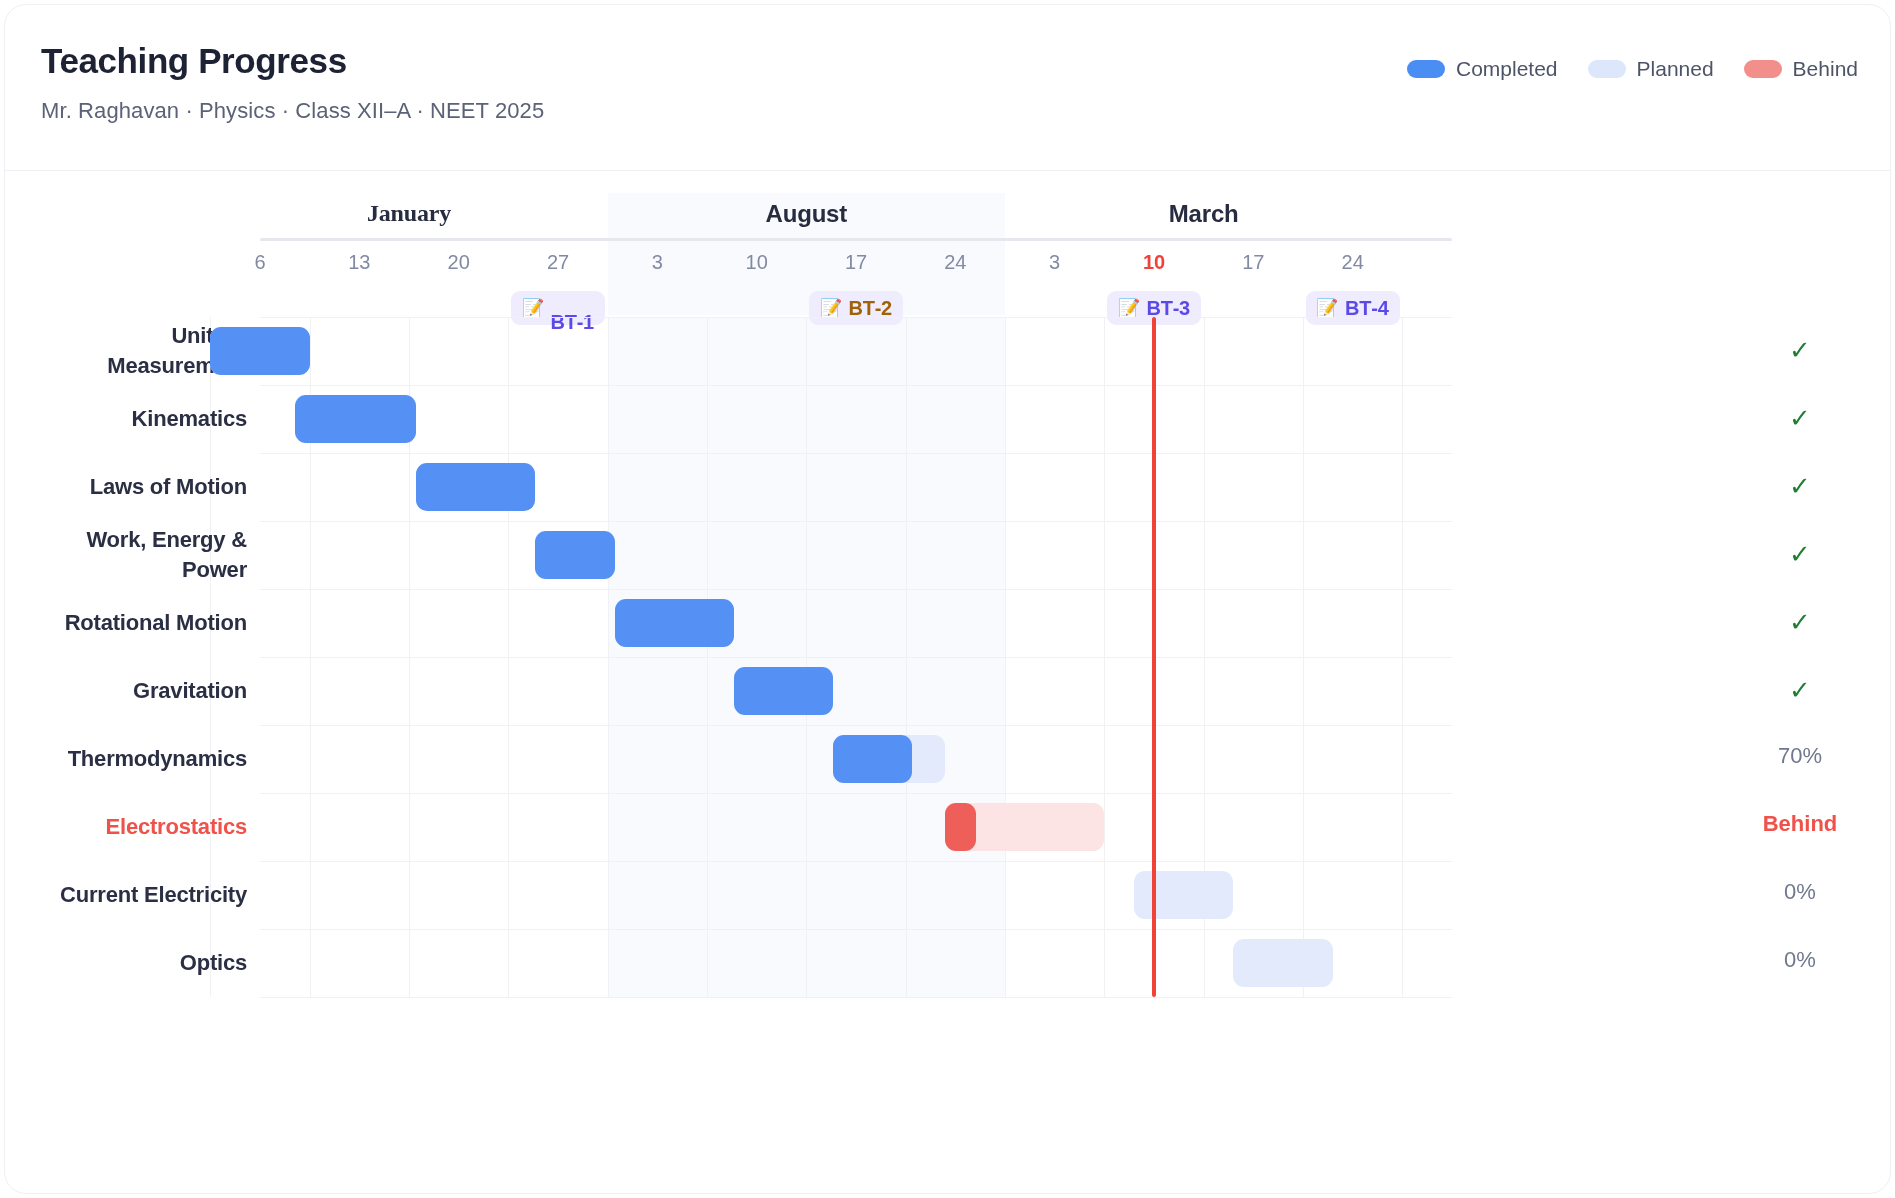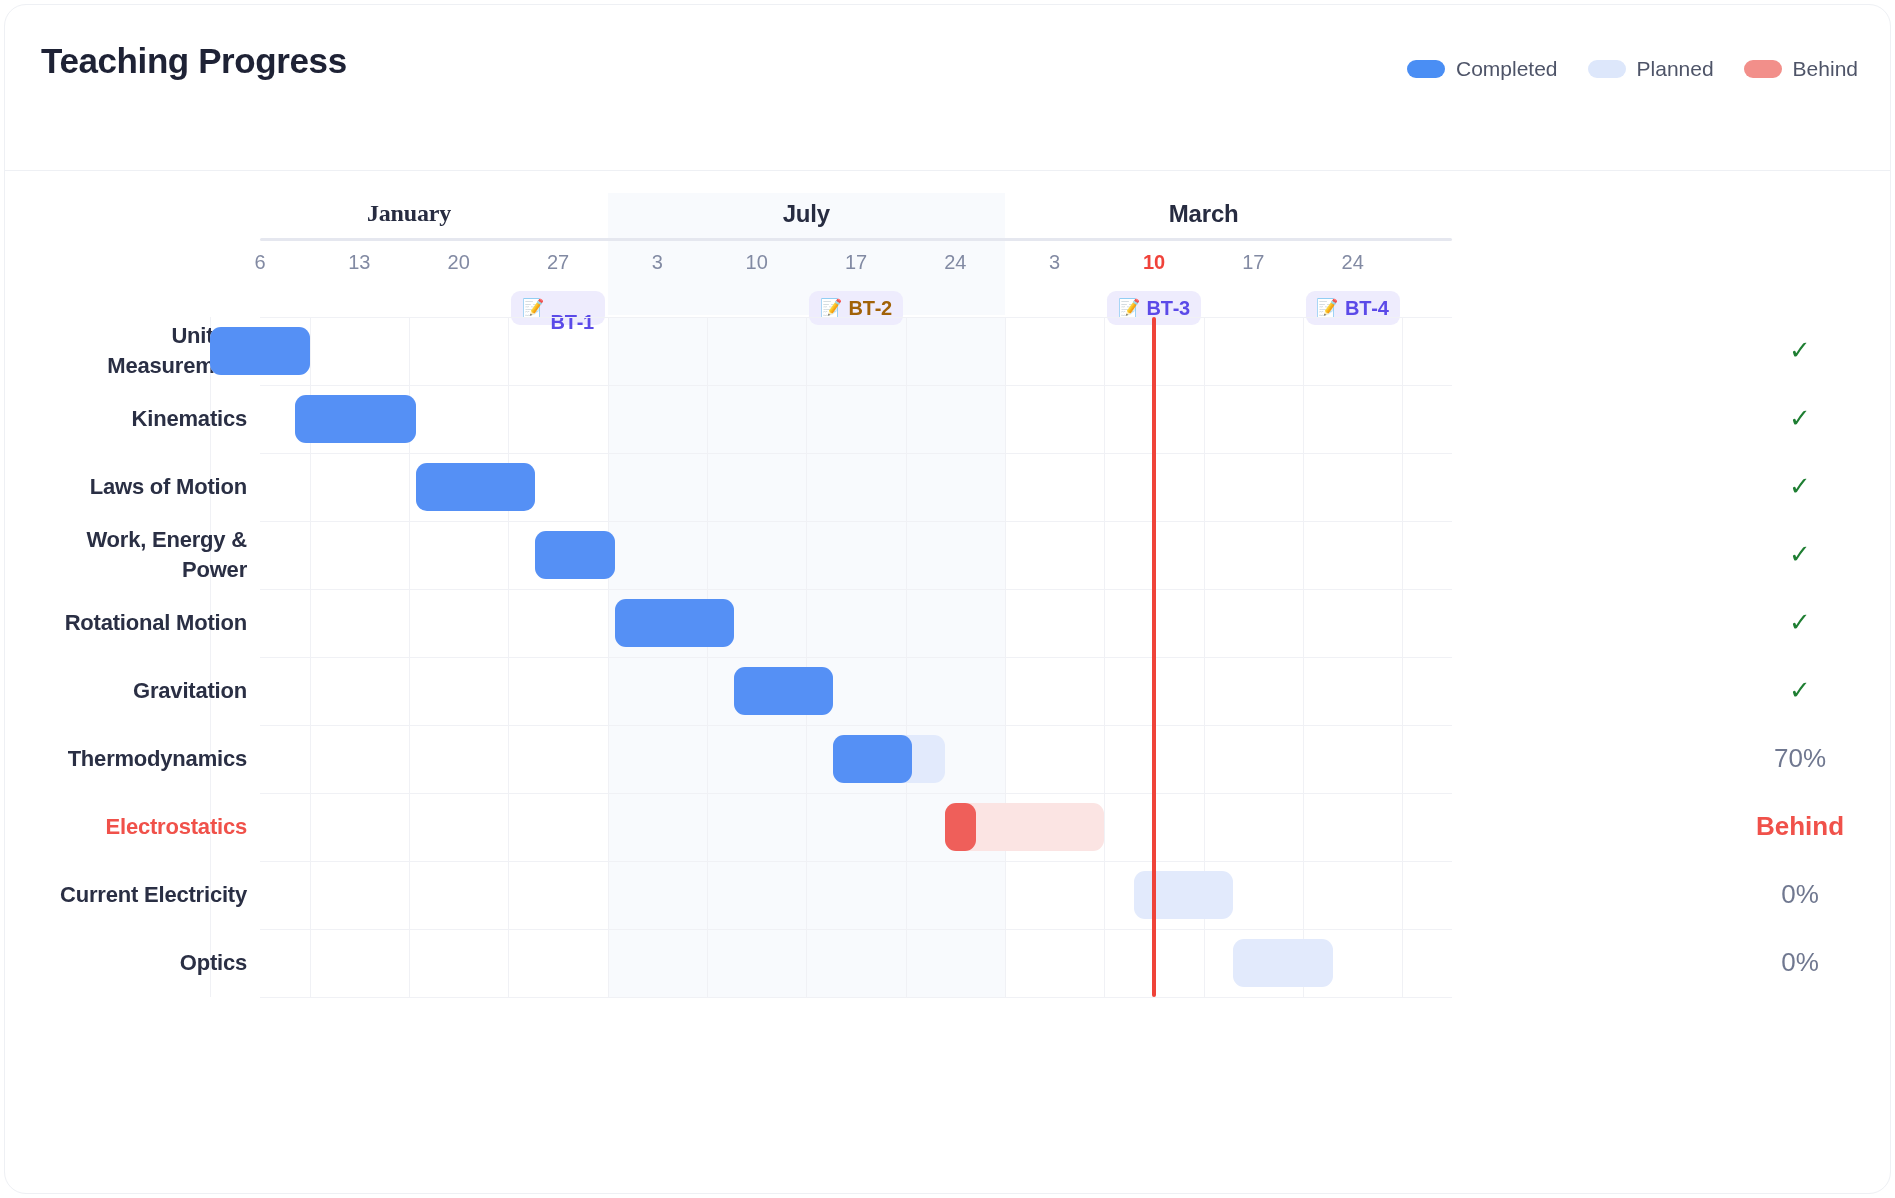--- a/index.html
+++ b/index.html
@@ -191,40 +191,41 @@
   .bar-fill {
     position: absolute;
     height: 48px;
     border-radius: 11px;
   }
 
   .status {
     position: absolute;
     width: 120px;
     text-align: center;
-    font-size: 26px;
+    font-size: 22px;
     color: #707890;
   }
   .status.check {
     color: #1e7e32;
     font-size: 26px;
     font-weight: 700;
   }
   .status.behind {
     color: #f0514a;
     font-weight: 700;
   }
 </style>
 </head>
 <body>
 
 <div id="card">
 
   <div id="header">
     <div id="title">Teaching Progress</div>
+    <div id="subtitle">Mr. Raghavan · Physics · Class XII–A · NEET 2025</div>
     <div id="legend">
         <div class="legend-item">
           <div class="legend-swatch" style="background: rgb(74, 142, 244);"></div>
           <div class="legend-label">Completed</div>
         </div>
         <div class="legend-item">
           <div class="legend-swatch" style="background: rgb(221, 231, 251);"></div>
           <div class="legend-label">Planned</div>
         </div>
         <div class="legend-item">
@@ -234,21 +235,21 @@
       </div>
   </div>
 
   <div id="chart">
     <div id="month-bands">
         <div class="month-band" style="left: 602.667px; width: 397.333px; background: rgb(248, 250, 253);"></div>
         <div class="month-band-body" style="left: 602.667px; width: 397.333px; top: 146px; height: 680px; background: rgb(248, 250, 253);"></div>
       </div>
     <div id="month-labels">
         <div class="month-label" style="left: 205.333px; width: 397.333px; font-family: Liberation Serif, serif;">January</div>
-        <div class="month-label" style="left: 602.667px; width: 397.333px;">July</div>
+        <div class="month-label" style="left: 602.667px; width: 397.333px;">August</div>
         <div class="month-label" style="left: 1000px; width: 397.333px;">March</div>
       </div>
     <div id="axis-rule" style="left: 255px; width: 1192px;"></div>
     <div id="tick-labels">
         <div class="tick-label" style="left: 225px;">6</div>
         <div class="tick-label" style="left: 324.333px;">13</div>
         <div class="tick-label" style="left: 423.667px;">20</div>
         <div class="tick-label" style="left: 523px;">27</div>
         <div class="tick-label" style="left: 622.333px;">3</div>
         <div class="tick-label" style="left: 721.667px;">10</div>

